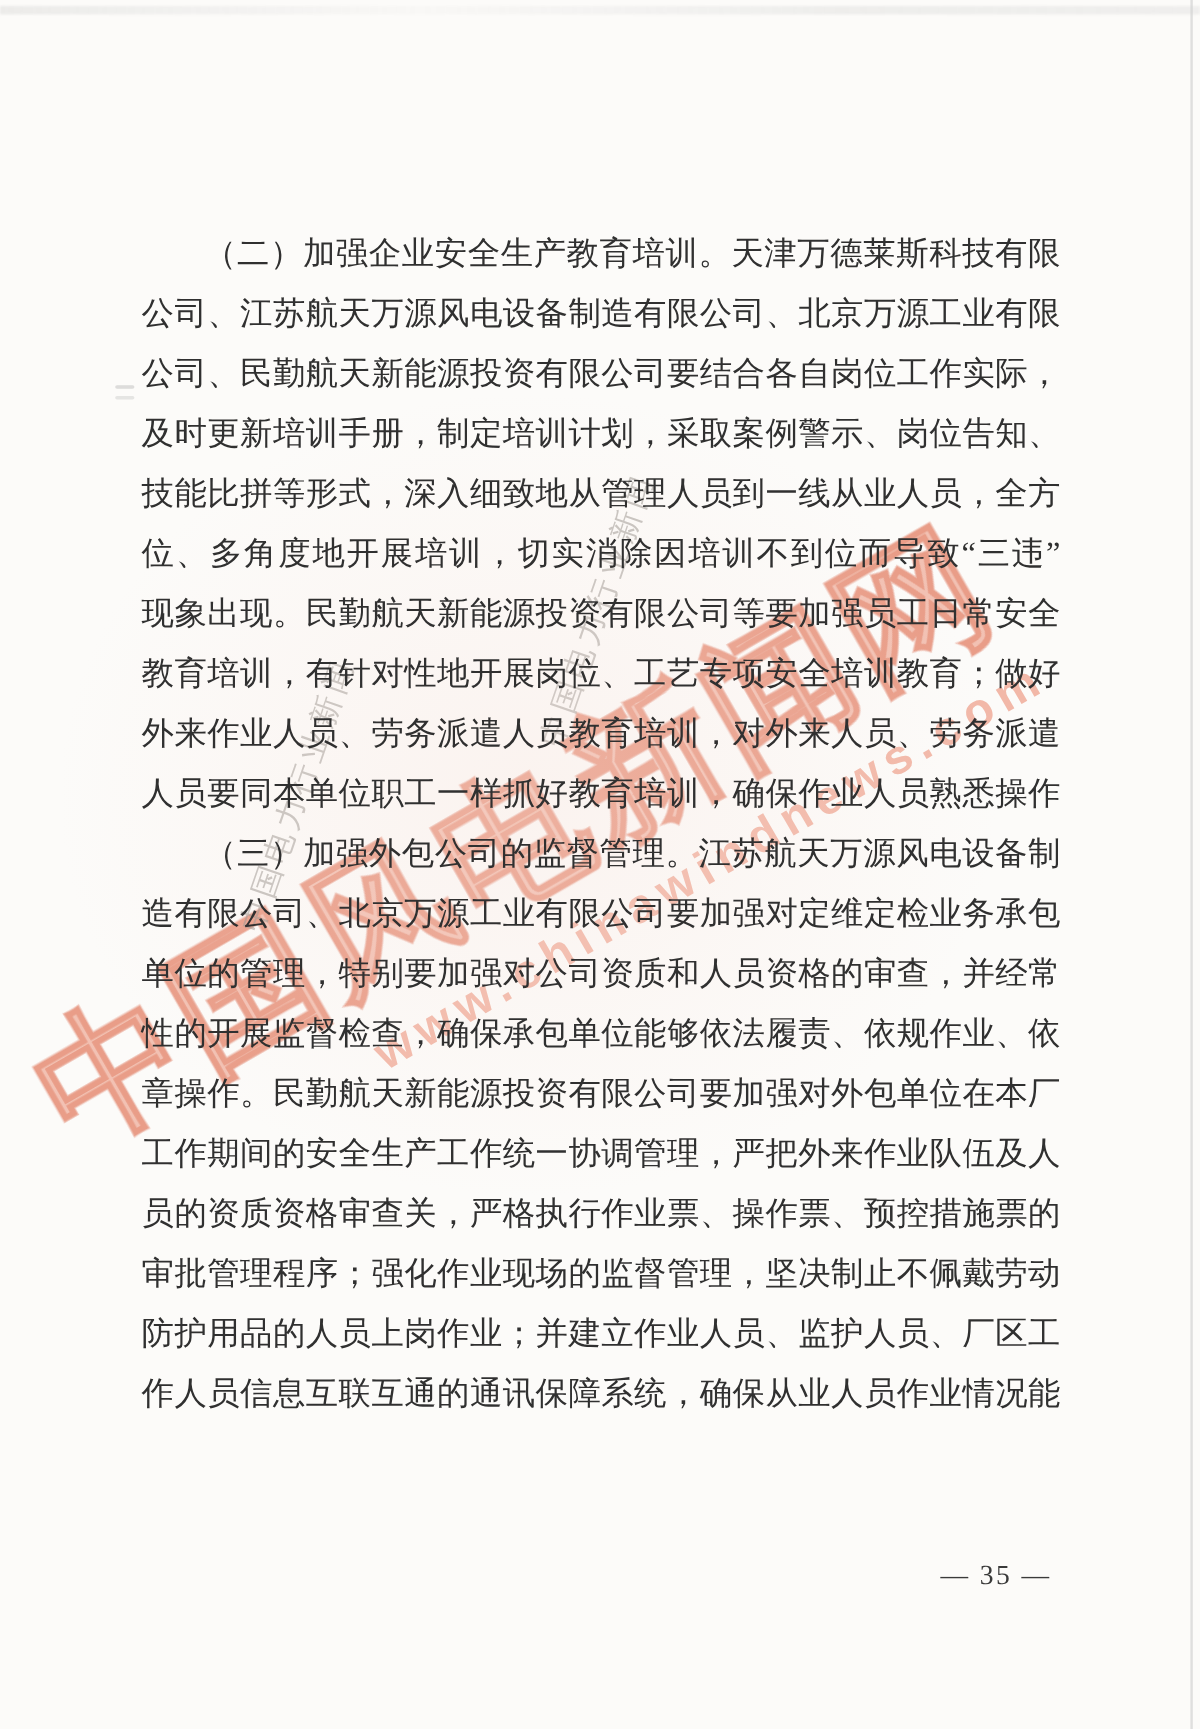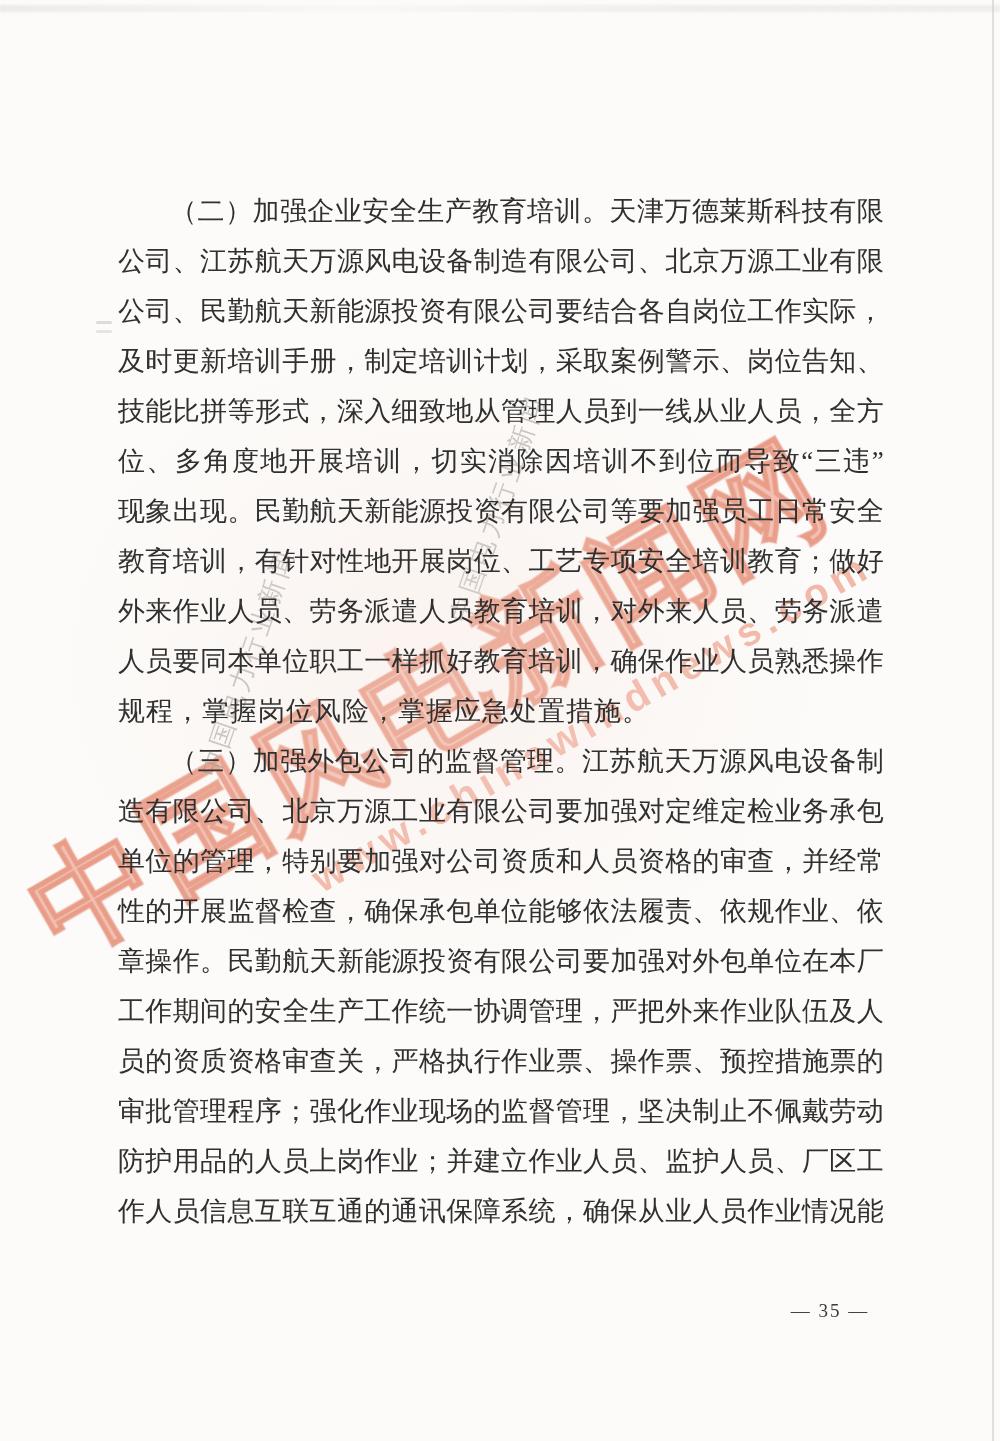--- a/index.html
+++ b/index.html
@@ -61,21 +61,21 @@
   }
   .line{
     height:50px;line-height:50px;font-size:27px;
     white-space:nowrap;
   }
   .line.j{display:flex;justify-content:space-between;}
   .line.indent{padding-left:52px;}
   .line.short{letter-spacing:1px;}
   .page-number{
     position:absolute;left:770px;top:1300px;width:120px;
-    font-size:19px;color:#3a3a3a;letter-spacing:2px;
+    font-size:23px;color:#3a3a3a;letter-spacing:2px;
     text-align:center;white-space:nowrap;
   }
 </style>
 </head>
 <body>
 
 <div class="page">
 
   <div class="artifact-top"></div>
   <div class="artifact-right"></div>
@@ -381,21 +381,20 @@
         <span>保</span>
         <span>作</span>
         <span>业</span>
         <span>人</span>
         <span>员</span>
         <span>熟</span>
         <span>悉</span>
         <span>操</span>
         <span>作</span>
       </div>
-    <div class="line short">规程，掌握岗位风险，掌握应急处置措施。</div>
 
     <div class="line j indent">
         <span>（</span>
         <span>三</span>
         <span>）</span>
         <span>加</span>
         <span>强</span>
         <span>外</span>
         <span>包</span>
         <span>公</span>

